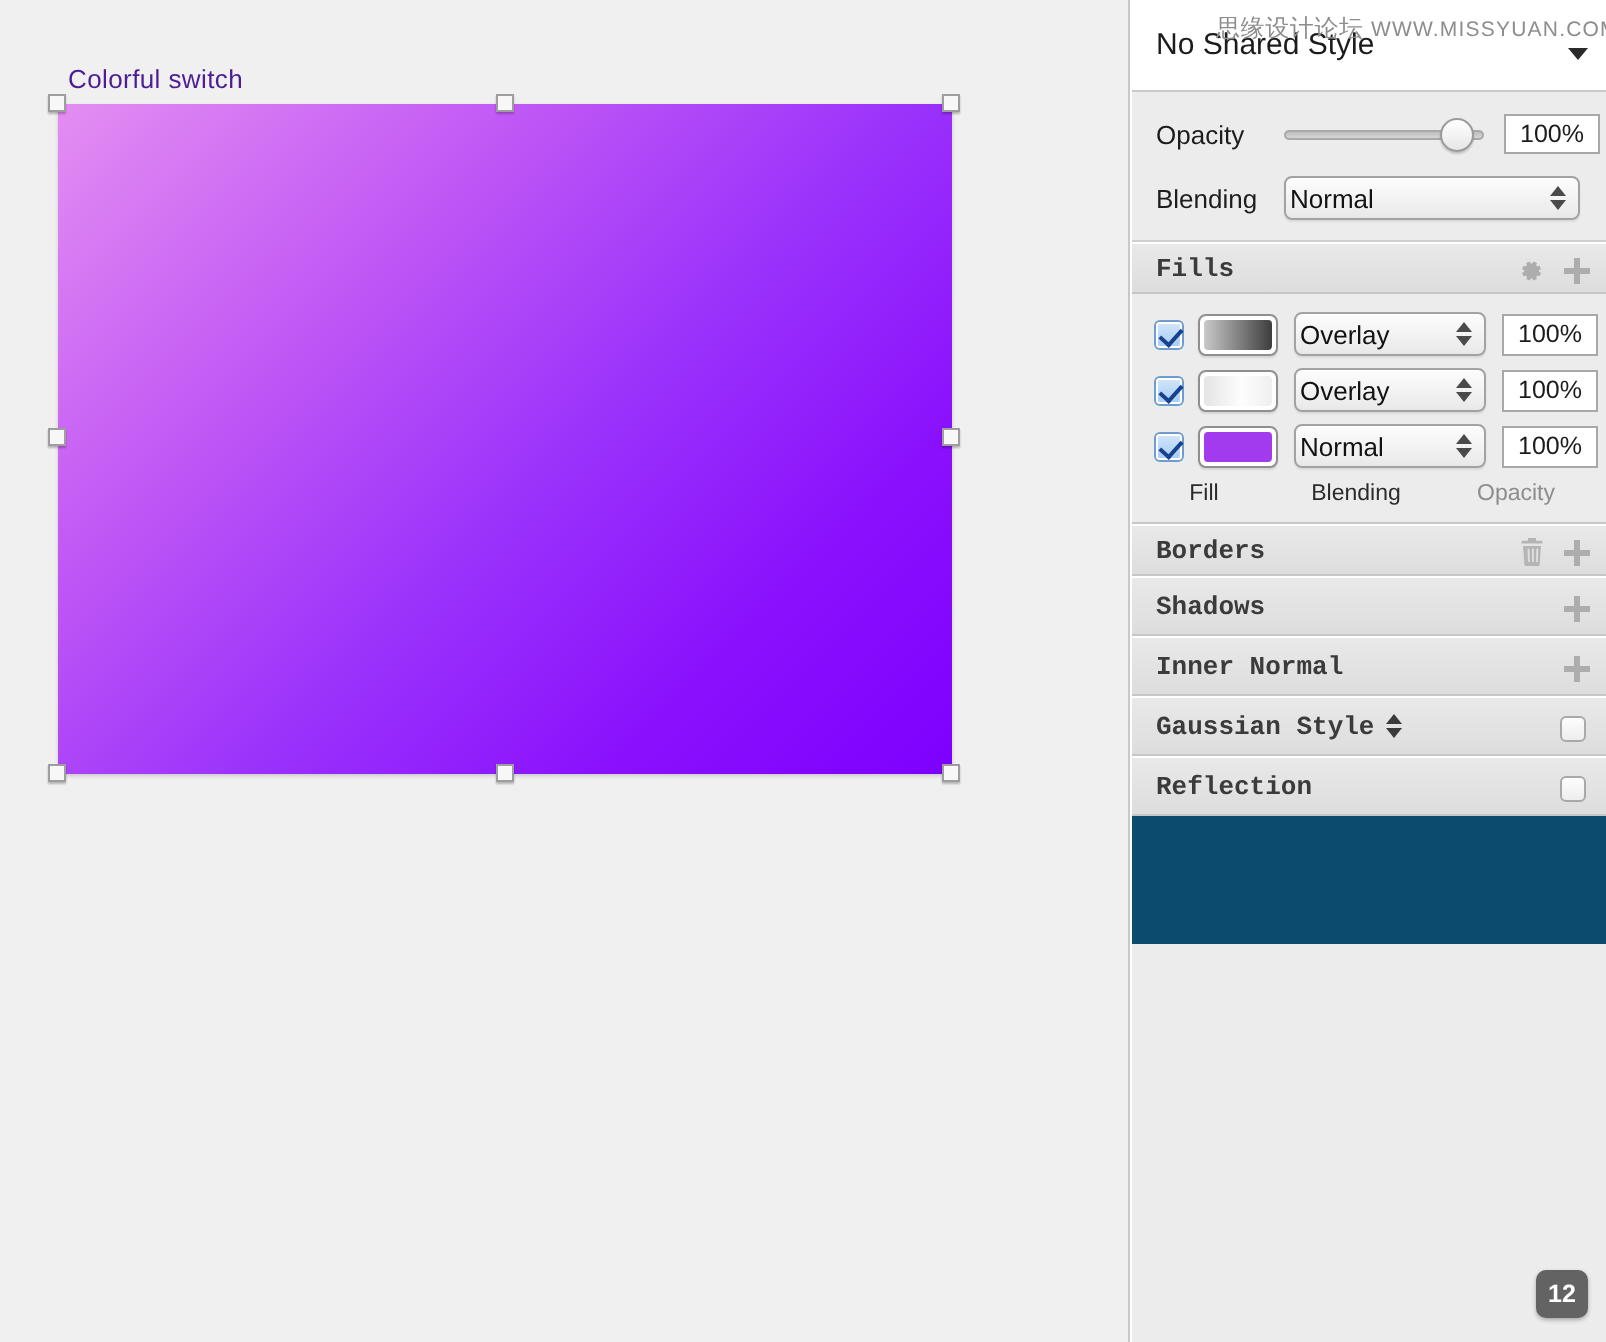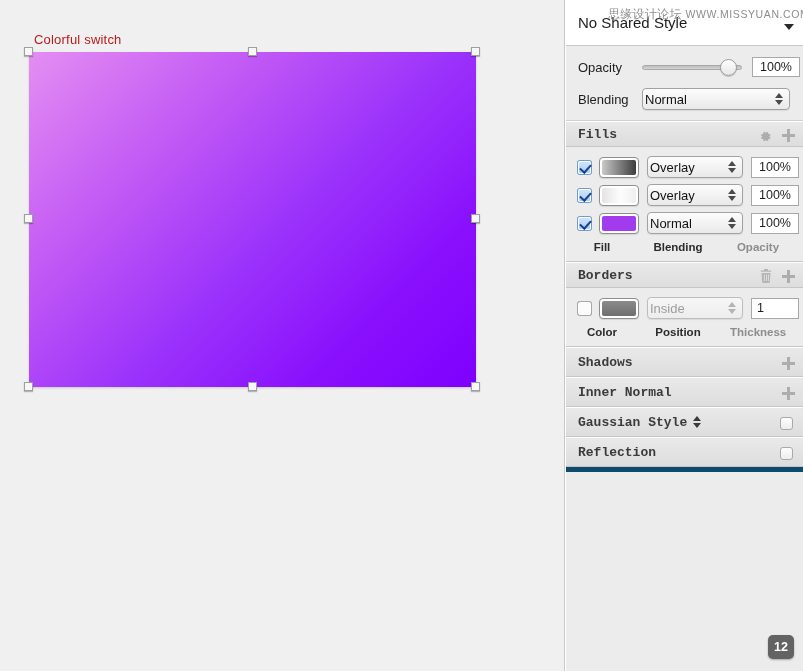--- a/index.html
+++ b/index.html
@@ -13,21 +13,21 @@
 
   
   #canvas {
     position: absolute; left: 0; top: 0;
     width: 565px; height: 671px;
     background: #f0f0f0;
     border-right: 1px solid #c8c8c8;
   }
   #layer-label {
     position: absolute; left: 34px; top: 32px;
-    font-size: 13px; color: #b91c1c;
+    font-size: 13px; color: #4c1d95;
     letter-spacing: .2px;
     user-select: none;
     text-align: center;
   }
   #shape {
     position: absolute;
     left: 29px; top: 52px;
     width: 447px; height: 335px;
     background: linear-gradient(135deg, #e48ef2 0%, #c35bf5 28%, #9b32fb 55%, #8a10fd 78%, #7d00ff 100%);
     box-shadow: 0 1px 2px rgba(0,0,0,.16);
@@ -187,21 +187,21 @@
     padding: 2px;
     box-shadow: inset 0 0 0 1px #ffffff, 0 1px 1px rgba(0,0,0,.1);
   }
   .swatch .inner { width: 100%; height: 100%; border-radius: 2px; }
 
   .fill-row { display: flex; align-items: center; height: 28px; padding-left: 12px; gap: 8px; }
   .fill-row .popup { width: 96px; }
   .fill-row .numfield { width: 48px; height: 21px; }
 
   .col-legend {
-    display: flex; align-items: center; height: 20px; font-size: 11.5px; font-weight: bold;
+    display: flex; align-items: center; height: 20px; font-size: 11.5px; font-weight: normal;
     padding-left: 12px;
   }
   .col-legend .c1 { width: 48px; text-align: center; color:#2b2b2b; flex:none; }
   .col-legend .c2 { width: 104px; text-align: center; color:#2b2b2b; flex:none; }
   .col-legend .c3 { width: 56px; text-align: center; color:#8d8d8d; flex:none; }
   .body-block { background:#ececec; padding-top: 6px; padding-bottom: 4px; border-bottom:1px solid #c6c6c6; }
 
   .toggle-box {
     width: 13px; height: 13px;
     border-radius: 3px;
@@ -347,42 +347,20 @@
       <div class="acts">
         <span class="trash-icon">
           <svg viewBox="0 0 12 14" width="12" height="14">
               <path fill="#b5b5b5" d="M4 0h4v1.4h3.2v1.3H0.8V1.4H4V0zm-2.5 4h9l-.7 9.2c-.03.45-.4.8-.85.8H3.05c-.45 0-.82-.35-.85-.8L1.5 4zm2.3 1.4l.2 6.6h.9l-.2-6.6h-.9zm2.2 0v6.6h.9V5.4h-.9zm2.2 0l-.2 6.6h.9l.2-6.6h-.9z"></path>
             </svg>
         </span>
         <span class="plus-icon"></span>
       </div>
     </div>
 
-    <div class="body-block">
-      <div class="fill-row">
-        <div class="chk-box"></div>
-        <div class="swatch">
-            <div class="inner" style="background:linear-gradient(#8b8b8b,#6f6f6f);"></div>
-          </div>
-        <div class="popup disabled">
-          <span>Inside</span>
-          <span class="steppers">
-              <i class="up"></i>
-              <i class="dn"></i>
-            </span>
-        </div>
-        <div class="numfield" style="justify-content:flex-start;padding-left:5px;">1</div>
-      </div>
-
-      <div class="col-legend">
-        <div class="c1">Color</div>
-        <div class="c2">Position</div>
-        <div class="c3">Thickness</div>
-      </div>
-    </div>
 
     <div class="section-head" style="height:30px;">
       <div class="title">Shadows</div>
       <div class="acts" style="height:30px;">
         <span class="plus-icon"></span>
       </div>
     </div>
 
     <div class="section-head" style="height:30px;">
       <div class="title">Inner Normal</div>

